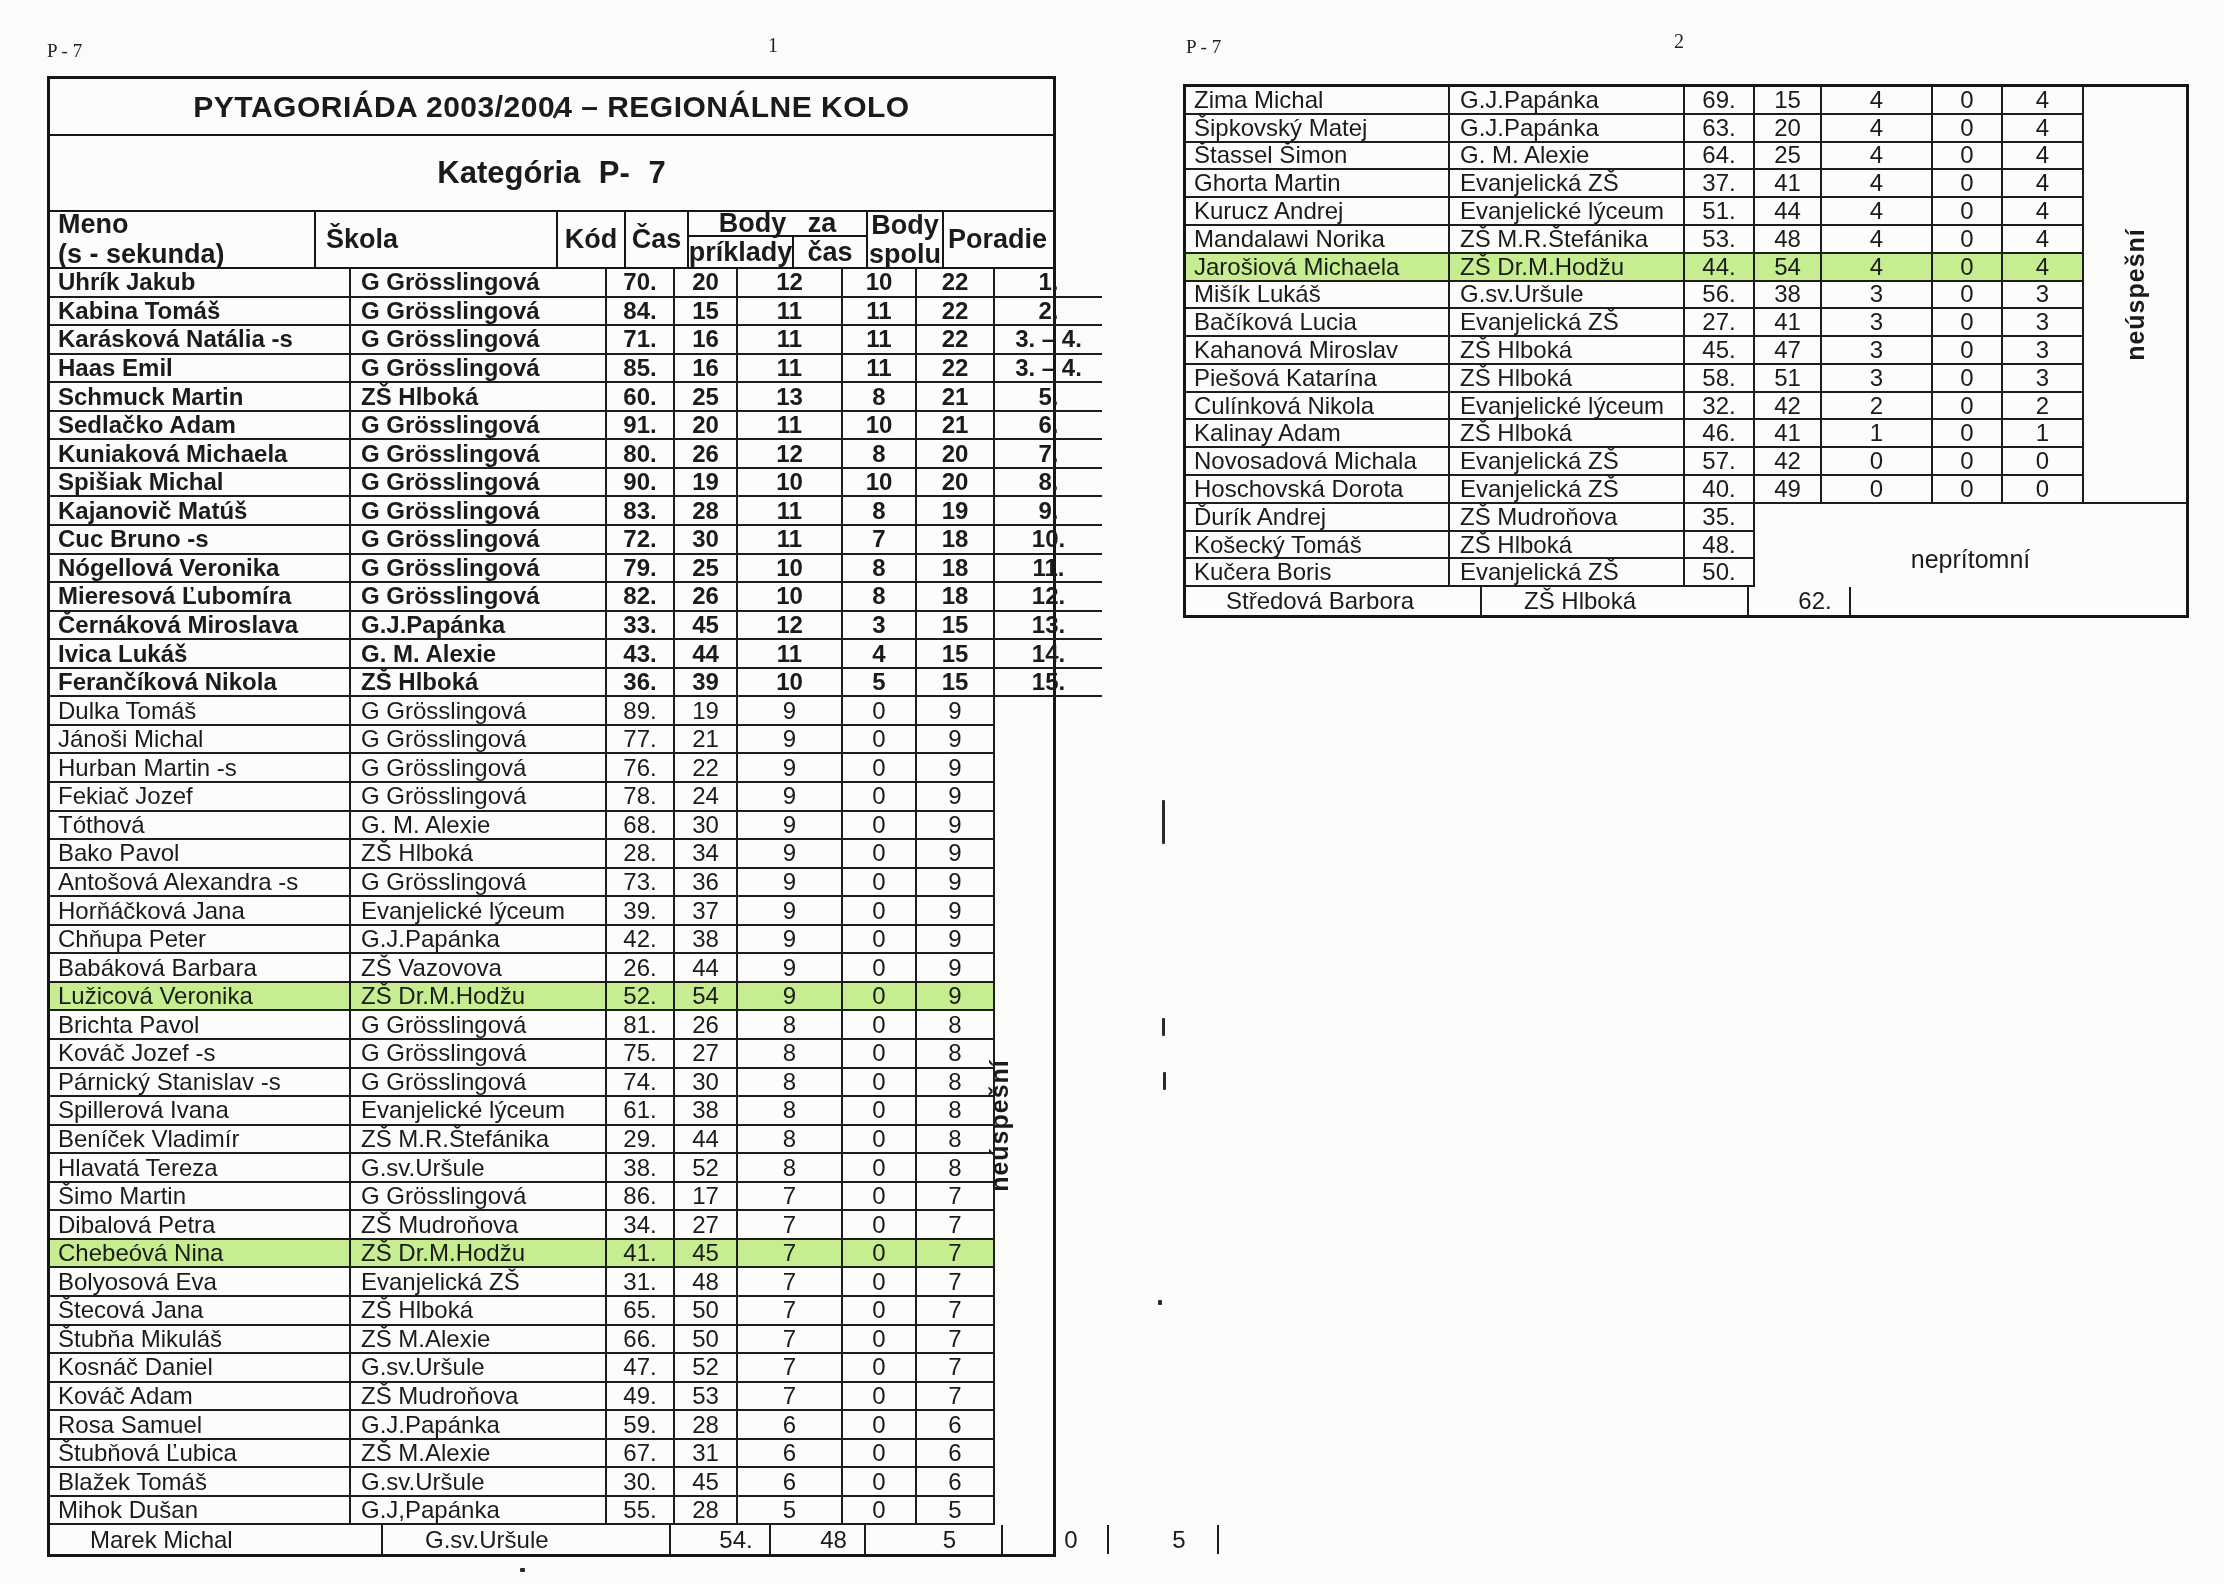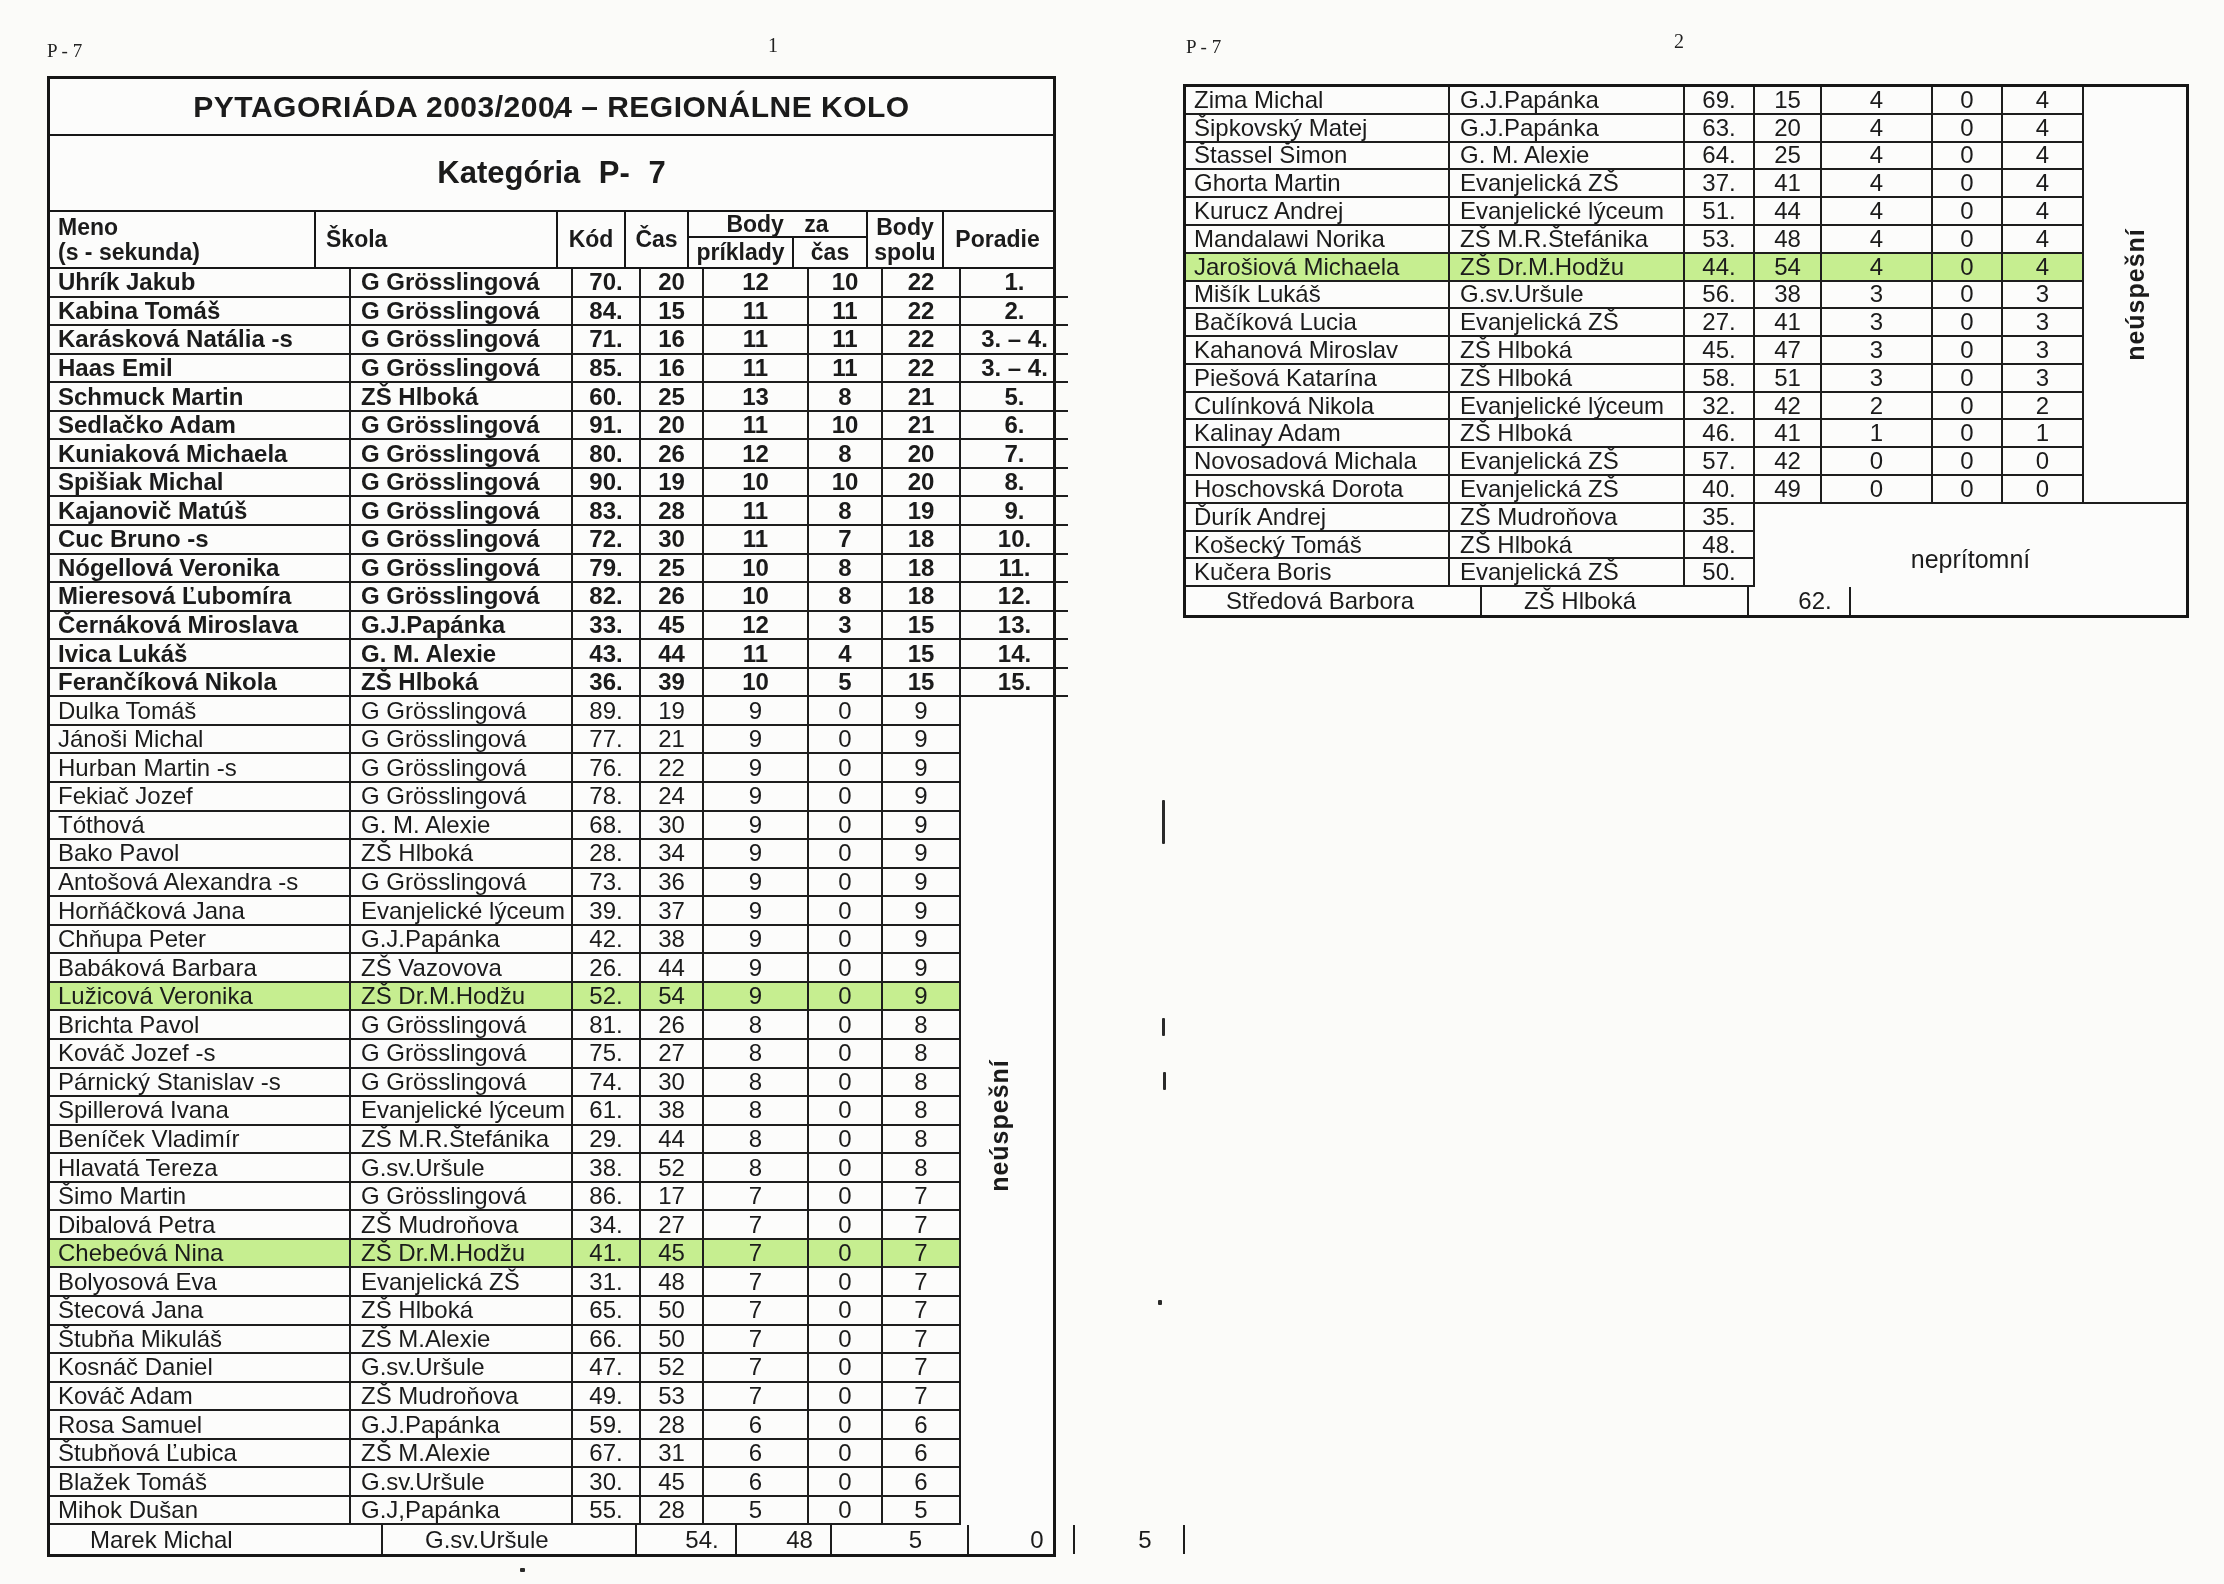--- a/index.html
+++ b/index.html
@@ -12,21 +12,21 @@
   .pagenum{position:absolute;font-family:"Liberation Serif", serif;font-size:20px;color:#222;}
 
   .sheet-table{position:absolute;border:3px solid #161616;background:#fcfcfb;box-sizing:content-box;}
 
   
   .t1{left:47px;top:76px;width:1003px;height:1475px;display:flex;flex-direction:column;}
   .t1-title{height:55px;border-bottom:2px solid #161616;display:flex;align-items:center;justify-content:center;
             font-weight:bold;font-size:30px;letter-spacing:.5px;}
   .t1-subtitle{height:74px;border-bottom:2px solid #161616;display:flex;align-items:center;justify-content:center;
             font-weight:bold;font-size:31px;word-spacing:10px;}
-  .hdr{height:55px;border-bottom:2px solid #161616;display:flex;font-weight:bold;font-size:23px;}
+  .hdr{height:55px;border-bottom:2px solid #161616;display:flex;font-weight:bold;font-size:27px;}
   .hdr > div{border-right:2px solid #161616;box-sizing:border-box;display:flex;align-items:center;justify-content:center;}
   .h-name{width:266px;flex-direction:column;align-items:flex-start !important;justify-content:center;padding-left:8px;line-height:1.08;}
   .h-school{width:242px;justify-content:flex-start !important;padding-left:10px;}
   .h-kod{width:68px;}
   .h-cas{width:63px;}
   .h-bodyza{width:179px;flex-direction:column;padding:0;align-items:stretch !important;}
   .h-bz-top{height:26px;border-bottom:2px solid #161616;display:flex;align-items:center;justify-content:center;word-spacing:14px;box-sizing:border-box;}
   .h-bz-bot{flex:1;display:flex;}
   .h-prik{width:105px;border-right:2px solid #161616;box-sizing:border-box;display:flex;align-items:center;justify-content:center;}
   .h-cas2{flex:1;display:flex;align-items:center;justify-content:center;}
@@ -34,21 +34,21 @@
   .h-poradie{width:107px;border-right:none !important;}
 
   .rows{flex:1;display:grid;grid-auto-rows:1fr;min-height:0;}
   .row{display:flex;min-height:0;font-size:24px;}
   .row > div{border-right:2px solid #1d1d1d;border-bottom:2px solid #1d1d1d;box-sizing:border-box;
              display:flex;align-items:center;justify-content:center;overflow:hidden;white-space:nowrap;}
   .rows .row:last-child > div{border-bottom:none;margin-left:32px;}
   .row.bold{font-weight:bold;}
   .row.hl > div{background:var(--hl);}
   .t1 .c-name{width:301px;justify-content:flex-start !important;padding-left:8px;}
-  .t1 .c-school{width:222px;justify-content:flex-start !important;padding-left:10px;}
+  .t1 .c-school{width:256px;justify-content:flex-start !important;padding-left:10px;}
   .t1 .c-kod{width:68px;}
   .t1 .c-cas{width:63px;}
   .t1 .c-prik{width:105px;}
   .t1 .c-cas2{width:74px;}
   .t1 .c-spolu{width:78px;}
   .t1 .c-poradie{width:107px;border-right:none !important;}
 
   
   .t2{left:1183px;top:84px;width:1000px;height:528px;}
   .t2 .rows{height:100%;}

